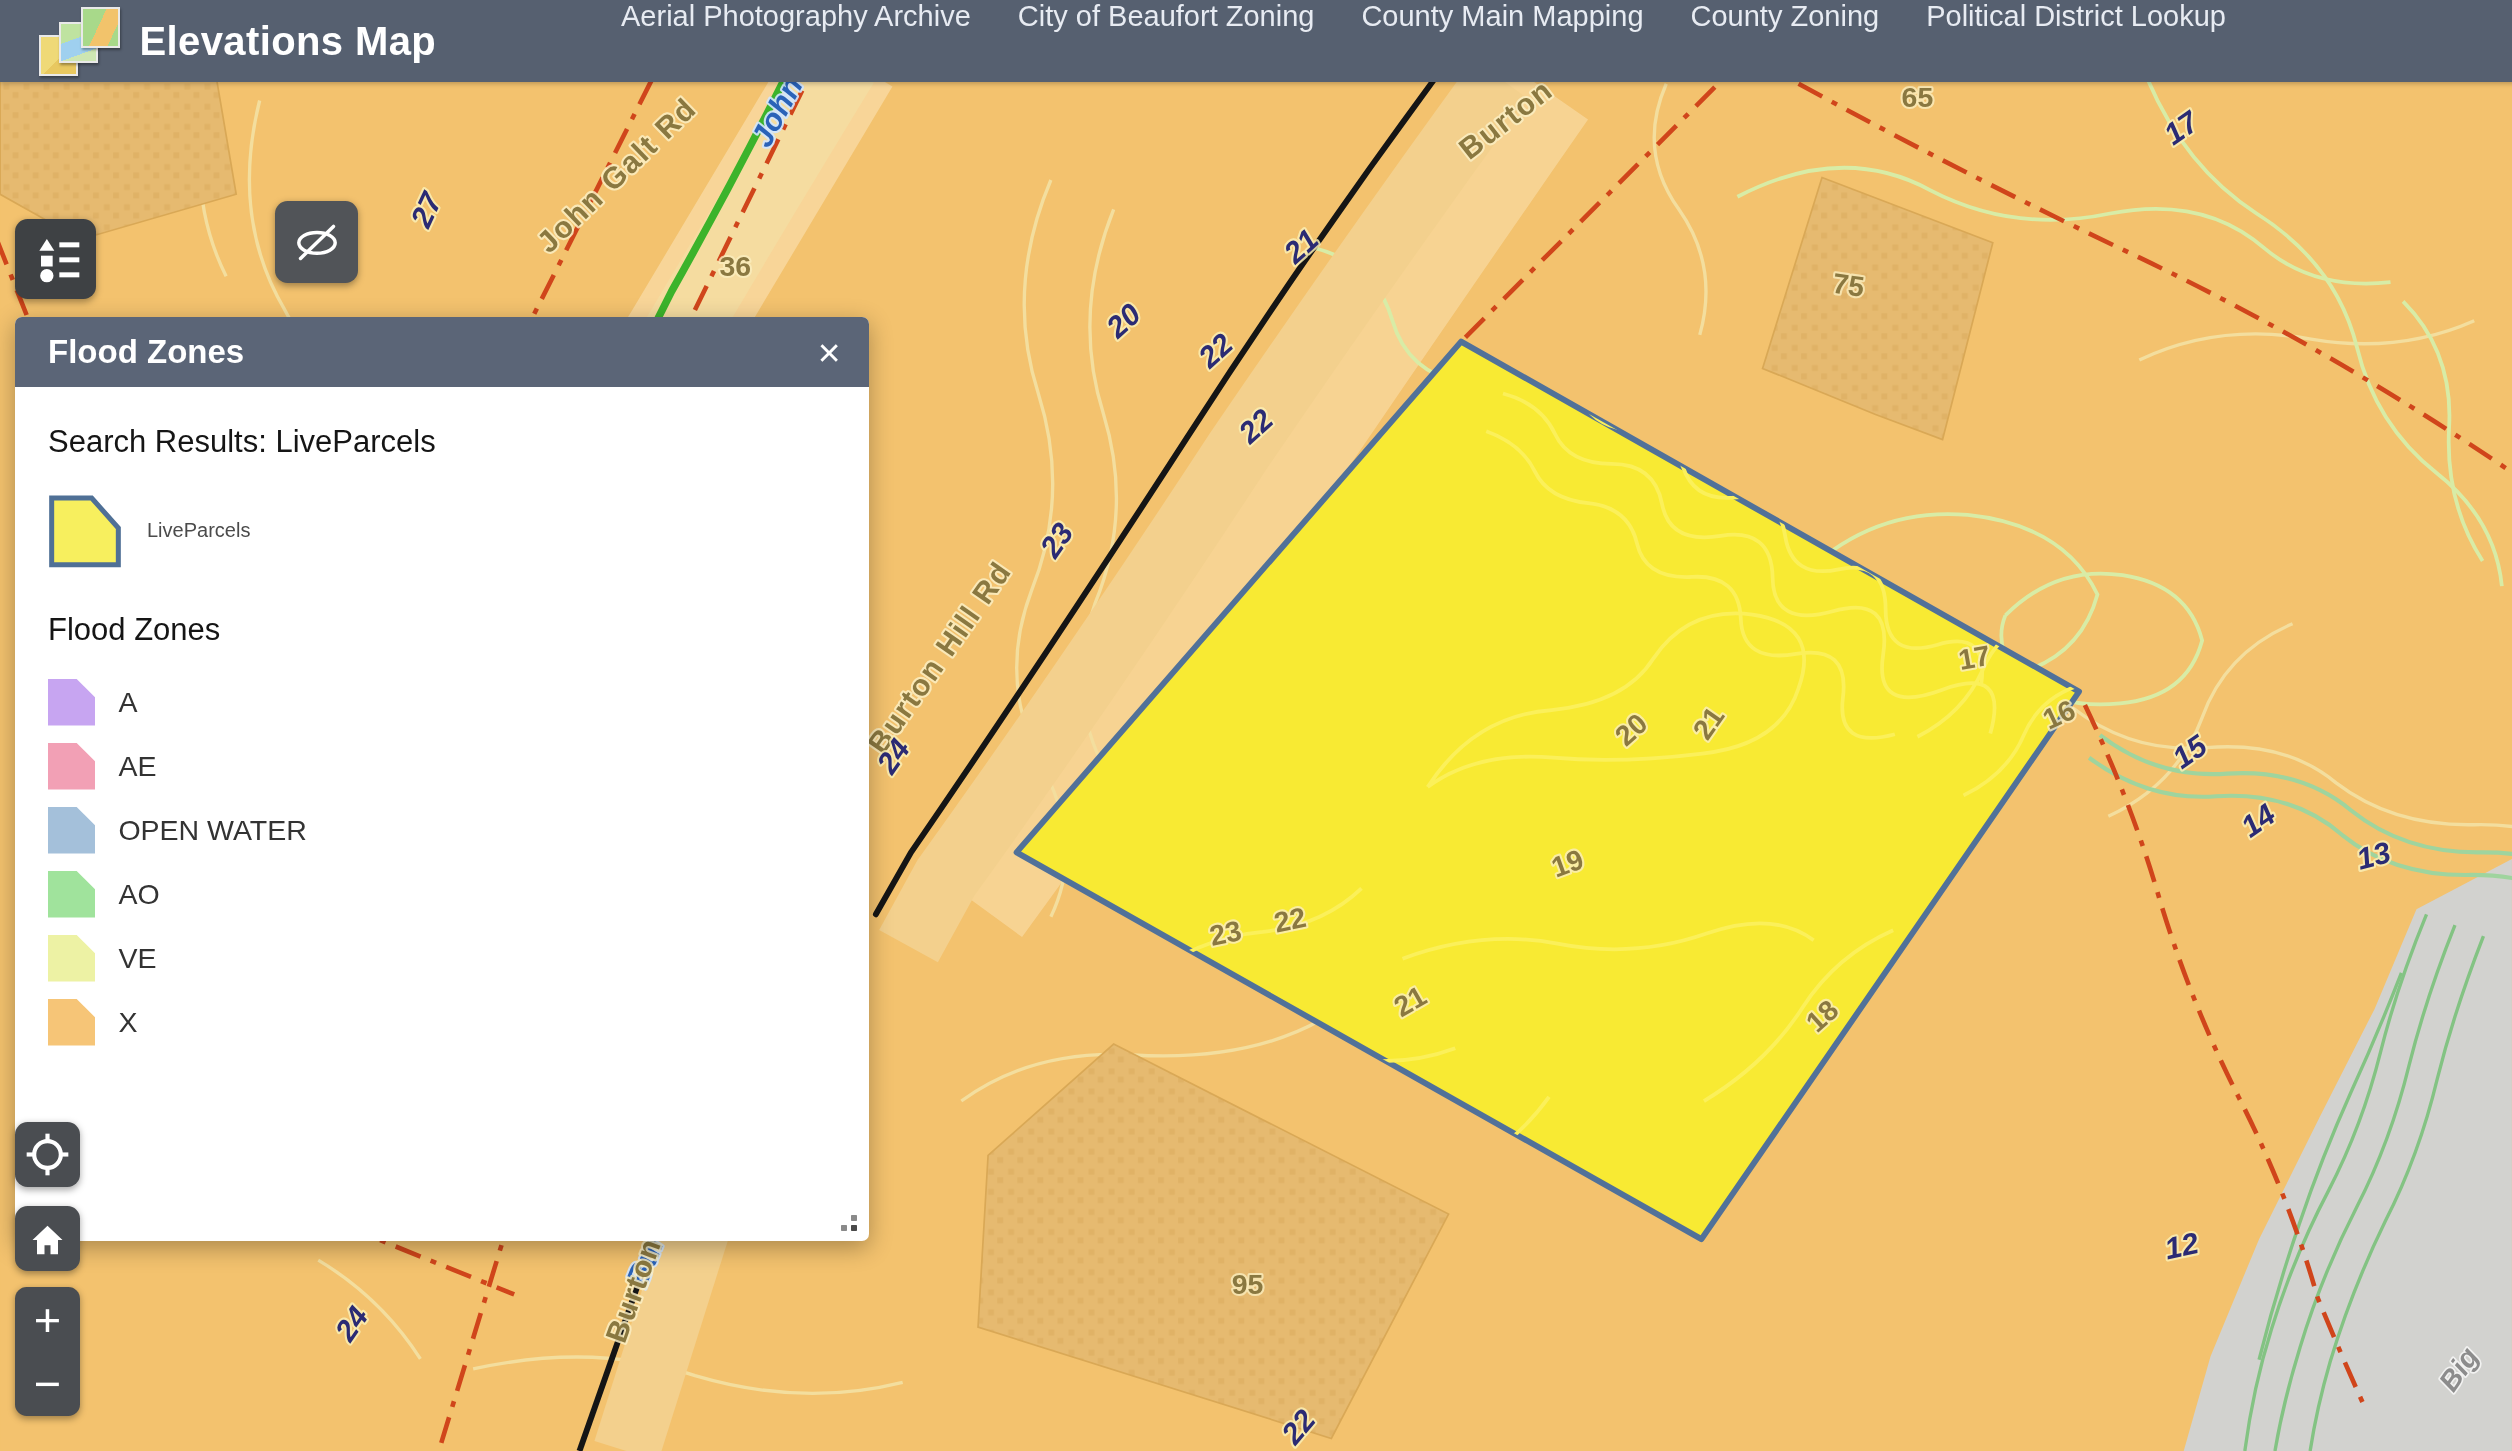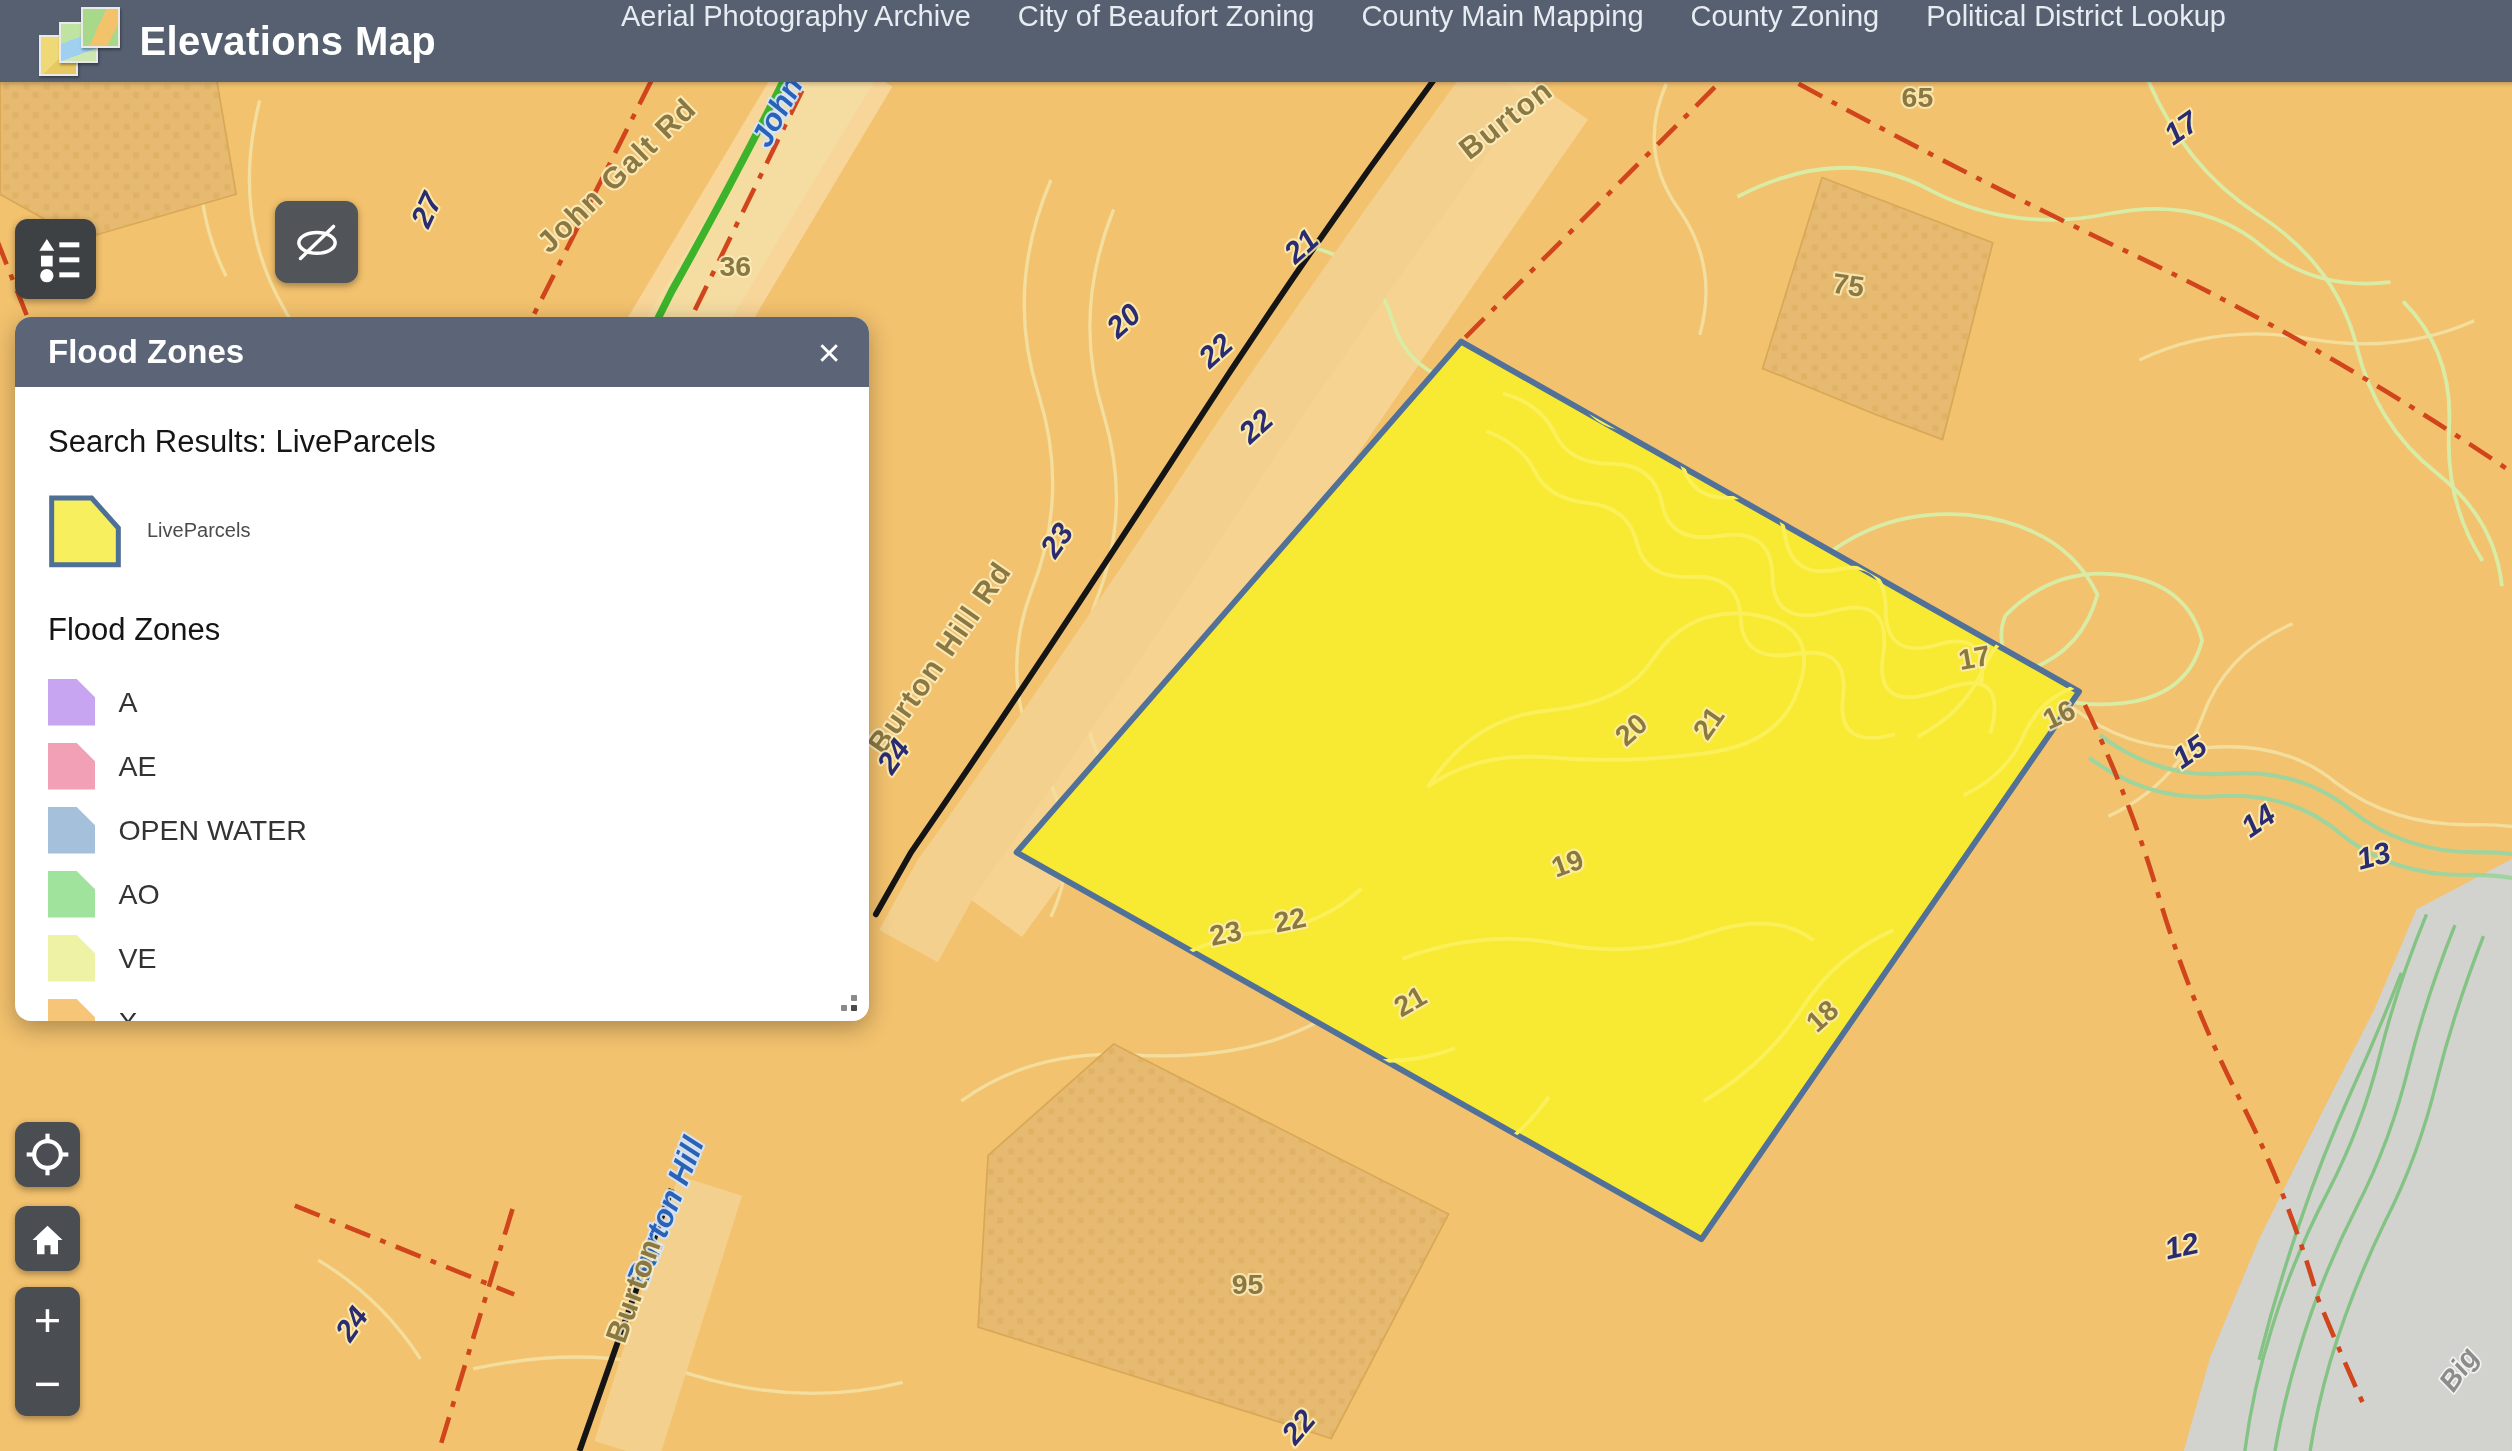--- a/index.html
+++ b/index.html
@@ -36,22 +36,22 @@
   #btn-visibility{left:275px;top:201px;width:83px;height:82px;background:#515458;}
   #btn-locate{left:15px;top:1122px;width:65px;height:65px;background:#4A4D51;}
   #btn-home{left:15px;top:1206px;width:65px;height:65px;background:#4A4D51;}
   #zoom-ctrl{position:absolute;left:15px;top:1287px;width:65px;height:129px;background:#4A4D51;
              border-radius:11.7px;z-index:30;display:flex;flex-direction:column;
              box-shadow:0 2.5px 7.5px rgba(0,0,0,.35);}
   .zoom-btn{flex:1;display:flex;align-items:center;justify-content:center;color:#fff;
             font-size:47px;font-weight:400;cursor:pointer;line-height:1;}
 
   
-  #panel{position:absolute;left:15px;top:317px;width:854px;height:704px;background:#fff;
-         border-radius:16px;z-index:20;box-shadow:0 6.7px 23.4px rgba(0,0,0,.3);overflow:hidden;}
+  #panel{position:absolute;left:15px;top:317px;width:854px;height:924px;background:#fff;
+         border-radius:7px;z-index:20;box-shadow:0 6.7px 23.4px rgba(0,0,0,.3);overflow:hidden;}
   #panel-header{height:70px;background:#5b6577;display:flex;align-items:center;}
   #panel-title{color:#fff;font-size:33px;font-weight:700;margin-left:33px;flex:1;}
   #panel-close{color:#fff;font-size:39px;margin-right:28.5px;cursor:pointer;line-height:1;font-weight:400;}
   #panel-body{padding:37px 33px 0 33px;position:relative;height:calc(100% - 70px);box-sizing:border-box;}
   #search-heading{font-size:31px;color:#151515;}
   #liveparcels-row{display:flex;align-items:center;margin-top:33px;}
   #liveparcels-label{font-size:20px;color:#4b4b4b;margin-left:25px;}
   #legend-heading{font-size:31px;color:#151515;margin-top:44px;}
   #legend-list{margin-top:22px;}
   .legend-row{display:flex;align-items:center;height:64px;}

